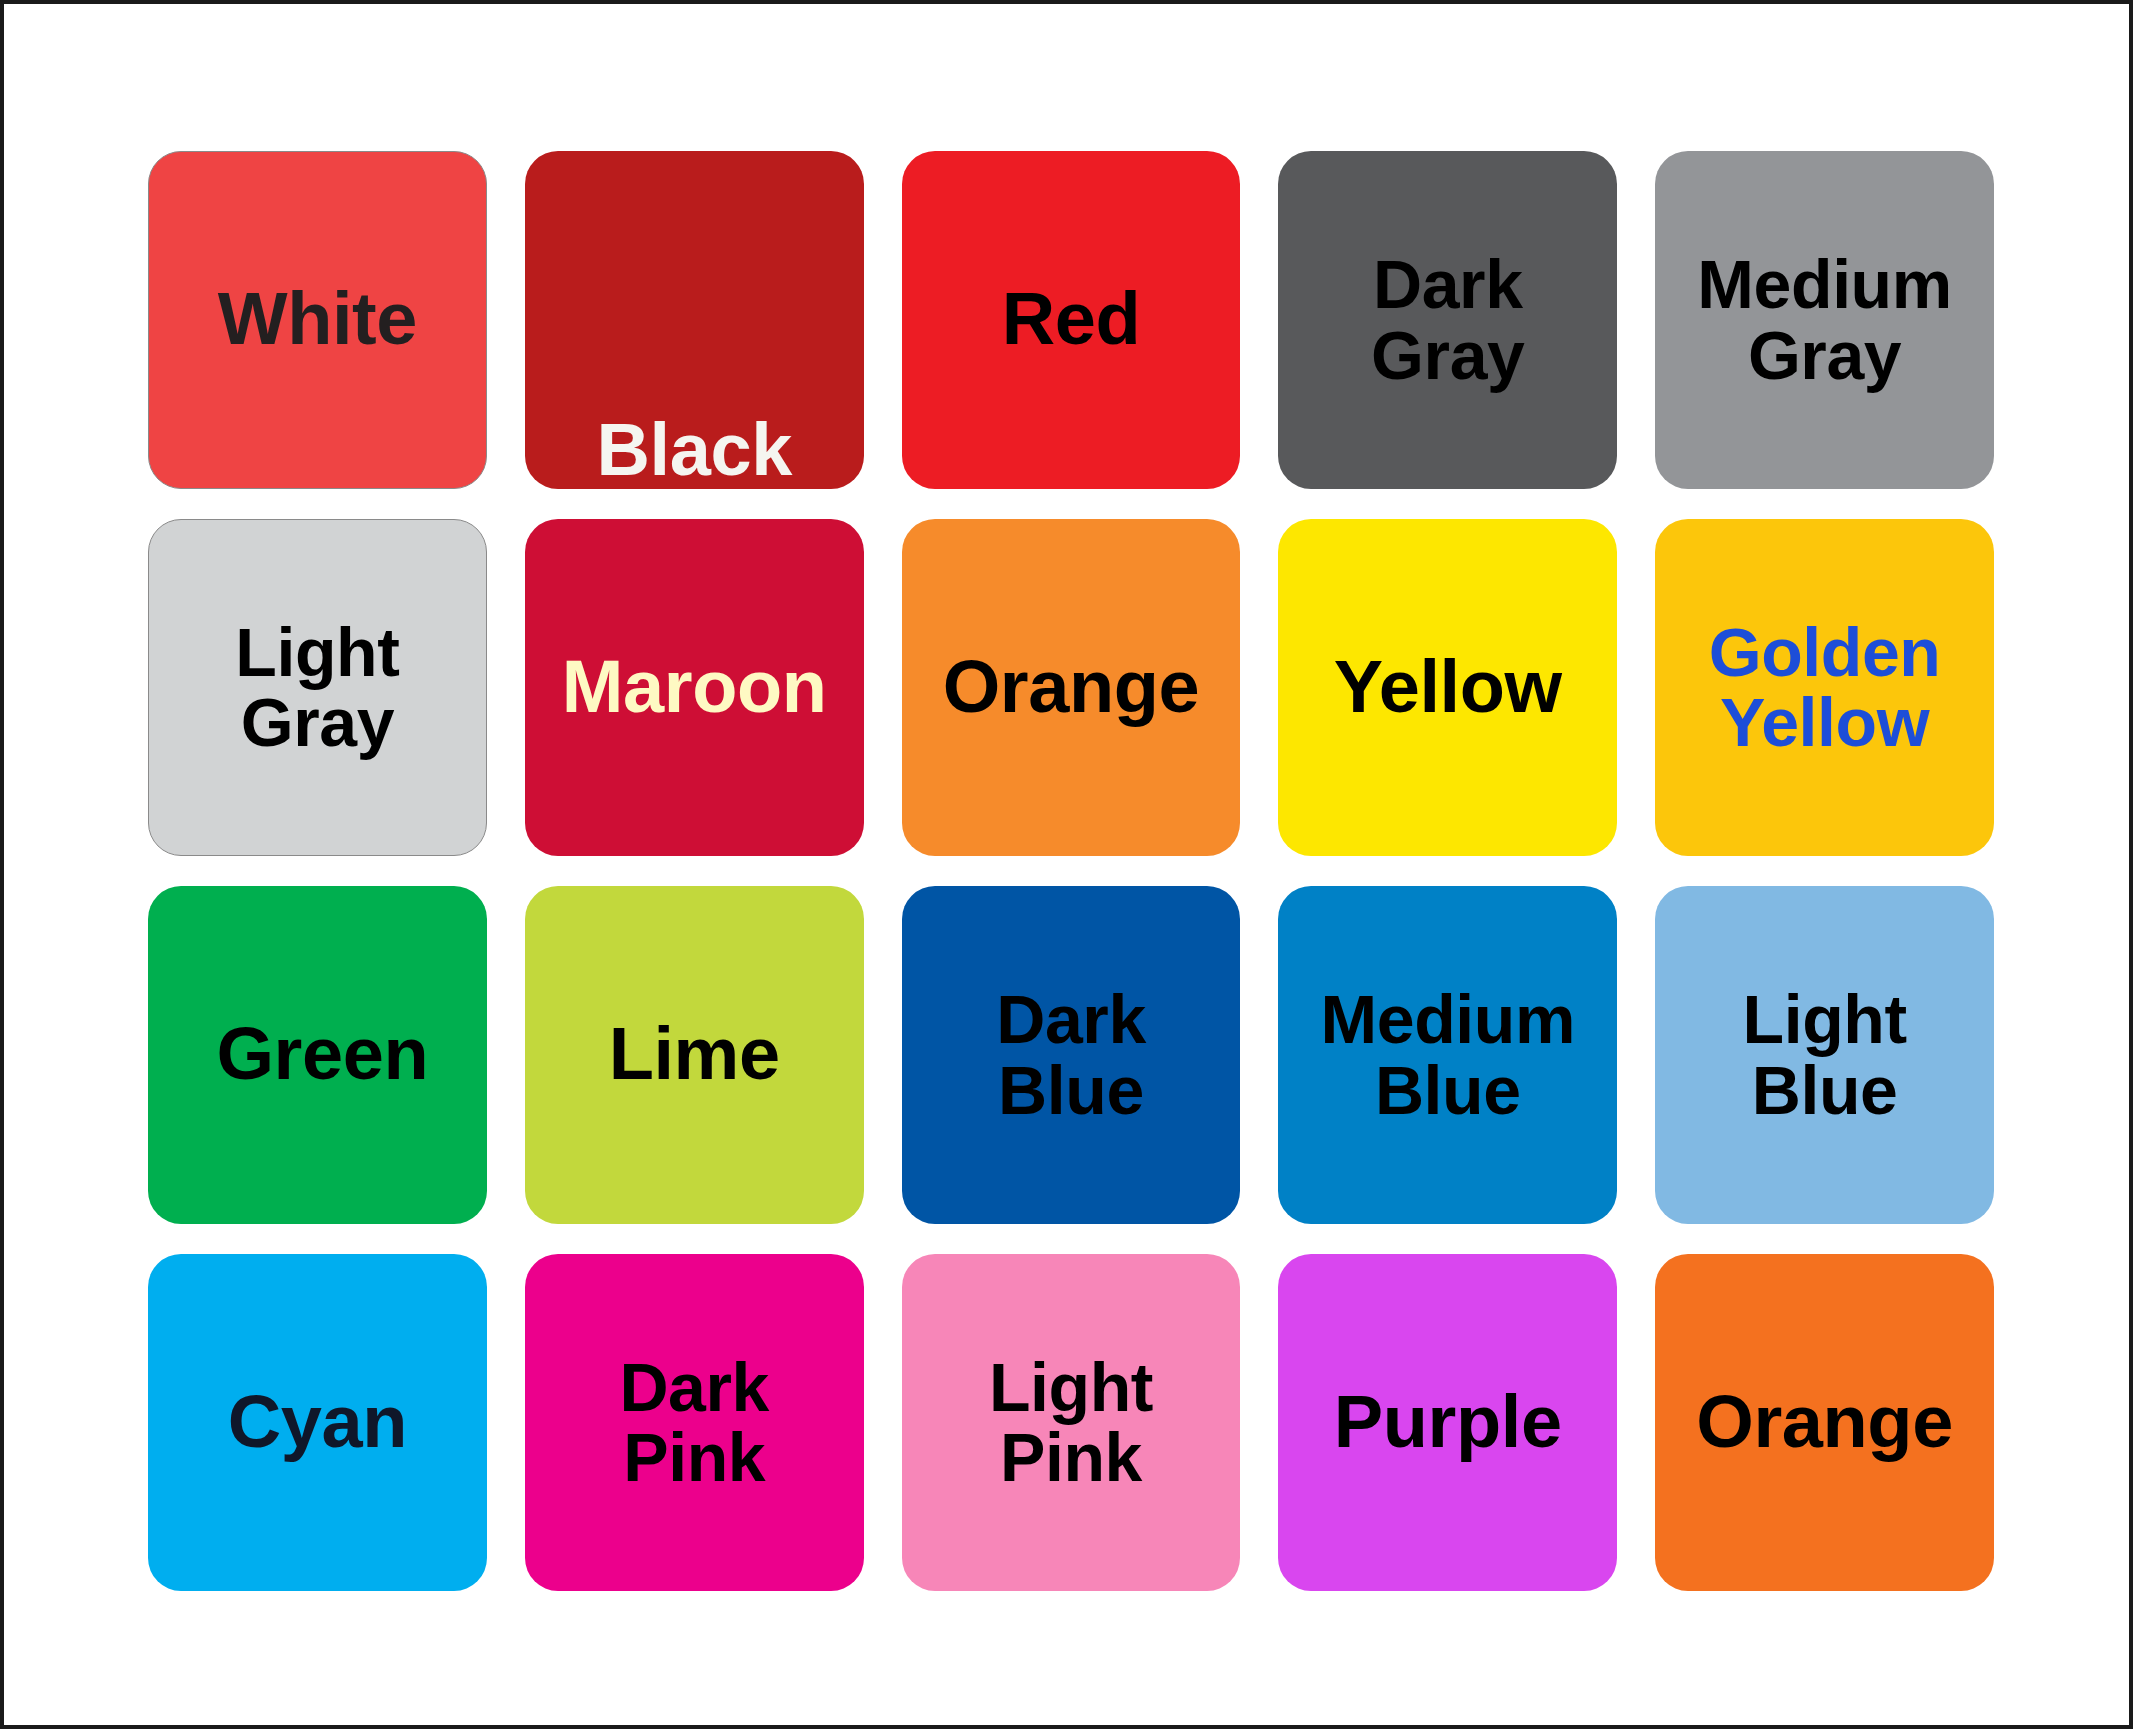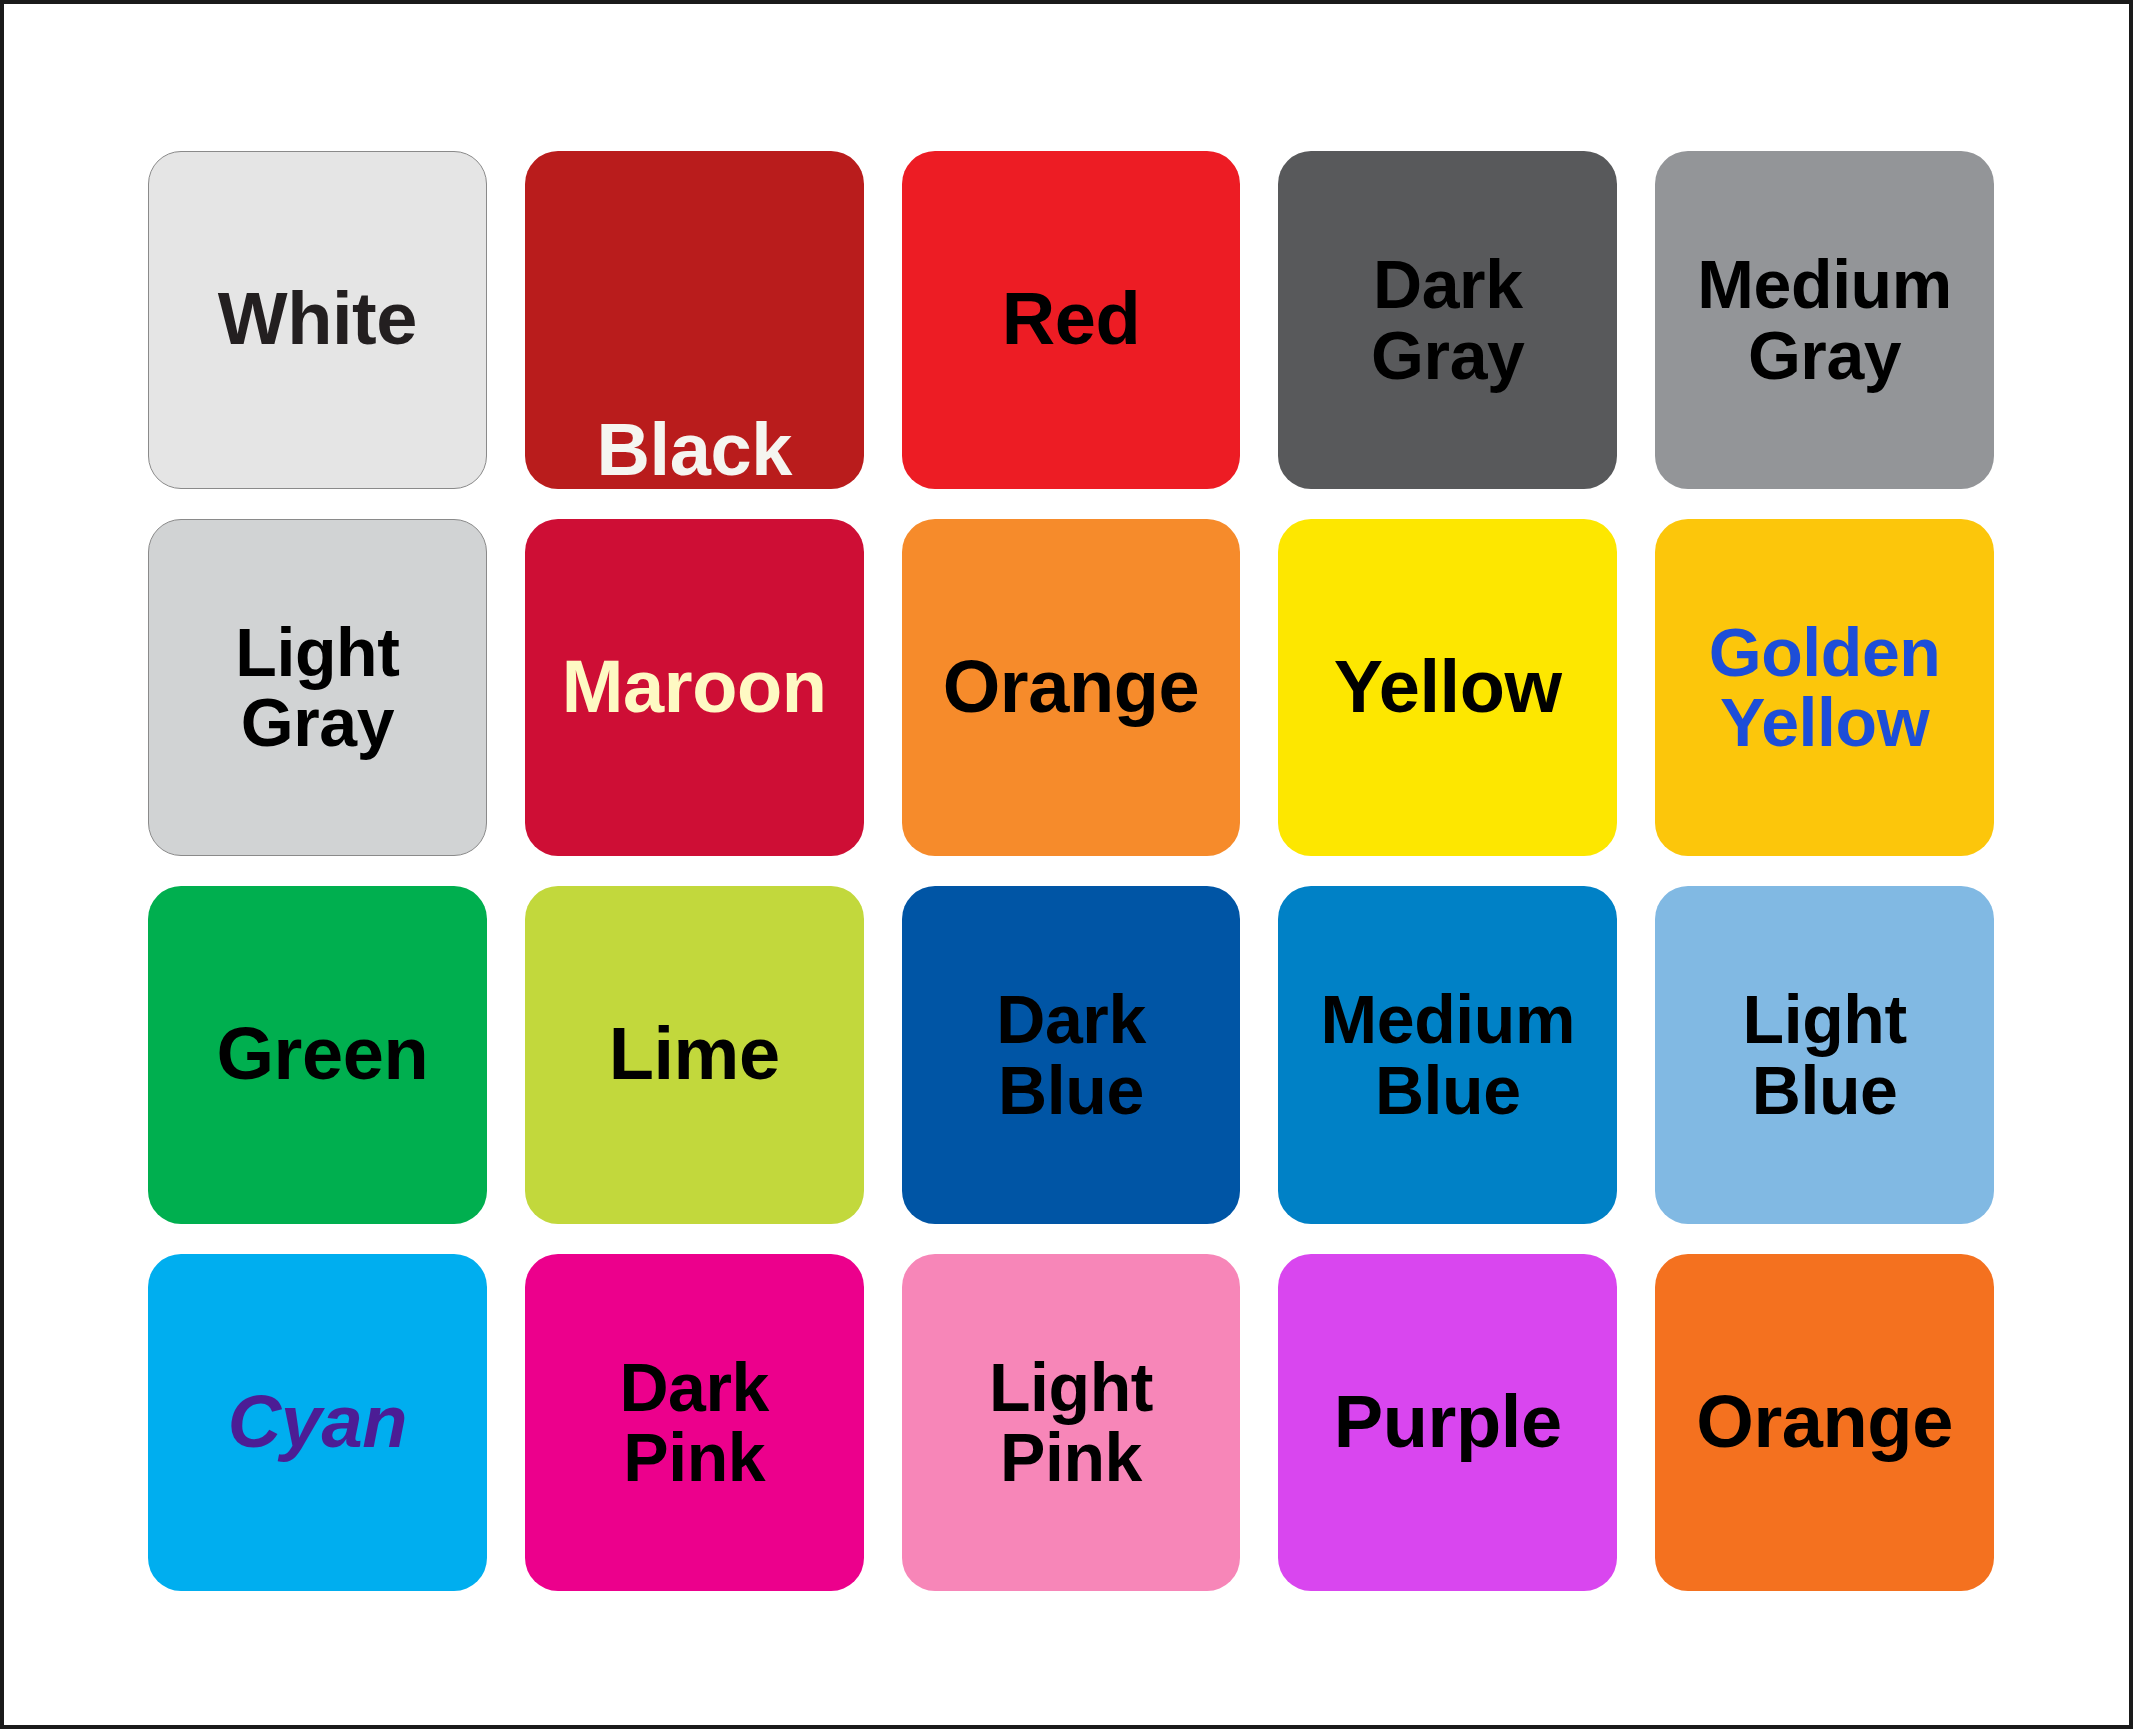--- a/index.html
+++ b/index.html
@@ -60,21 +60,21 @@
   }
   .swatch.bordered {
     border: 1.7px solid #8a8a8a;
   }
 </style>
 </head>
 <body>
 
 <div id="page" style="border-color: rgb(26, 26, 26); background: rgb(255, 255, 255);">
   <div id="swatch-grid">
-      <div class="swatch one-line bordered" style="background: #e5e5e5;">
+      <div class="swatch one-line bordered" style="background: #ef4444;">
         <div class="swatch-label" style="color: rgb(35, 31, 32);">White</div>
       </div>
       <div class="swatch one-line" style="background: #b91c1c; align-items: flex-end;">
         <div class="swatch-label" style="color: rgb(245, 245, 240);">Black</div>
       </div>
       <div class="swatch one-line" style="background: rgb(237, 28, 36);">
         <div class="swatch-label" style="color: rgb(0, 0, 0);">Red</div>
       </div>
       <div class="swatch two-line" style="background: rgb(88, 89, 91);">
         <div class="swatch-label" style="color: rgb(0, 0, 0);">Dark
@@ -113,21 +113,21 @@
       </div>
       <div class="swatch two-line" style="background: rgb(0, 129, 198);">
         <div class="swatch-label" style="color: rgb(0, 0, 0);">Medium
 Blue</div>
       </div>
       <div class="swatch two-line" style="background: rgb(129, 185, 227);">
         <div class="swatch-label" style="color: rgb(0, 0, 0);">Light
 Blue</div>
       </div>
       <div class="swatch one-line" style="background: rgb(0, 174, 239);">
-        <div class="swatch-label" style="color: #4c1d95; font-style: italic;">Cyan</div>
+        <div class="swatch-label" style="color: #0f172a;">Cyan</div>
       </div>
       <div class="swatch two-line" style="background: rgb(236, 0, 140);">
         <div class="swatch-label" style="color: rgb(0, 0, 0);">Dark
 Pink</div>
       </div>
       <div class="swatch two-line" style="background: rgb(247, 134, 184);">
         <div class="swatch-label" style="color: rgb(0, 0, 0);">Light
 Pink</div>
       </div>
       <div class="swatch one-line" style="background: #d946ef;">

